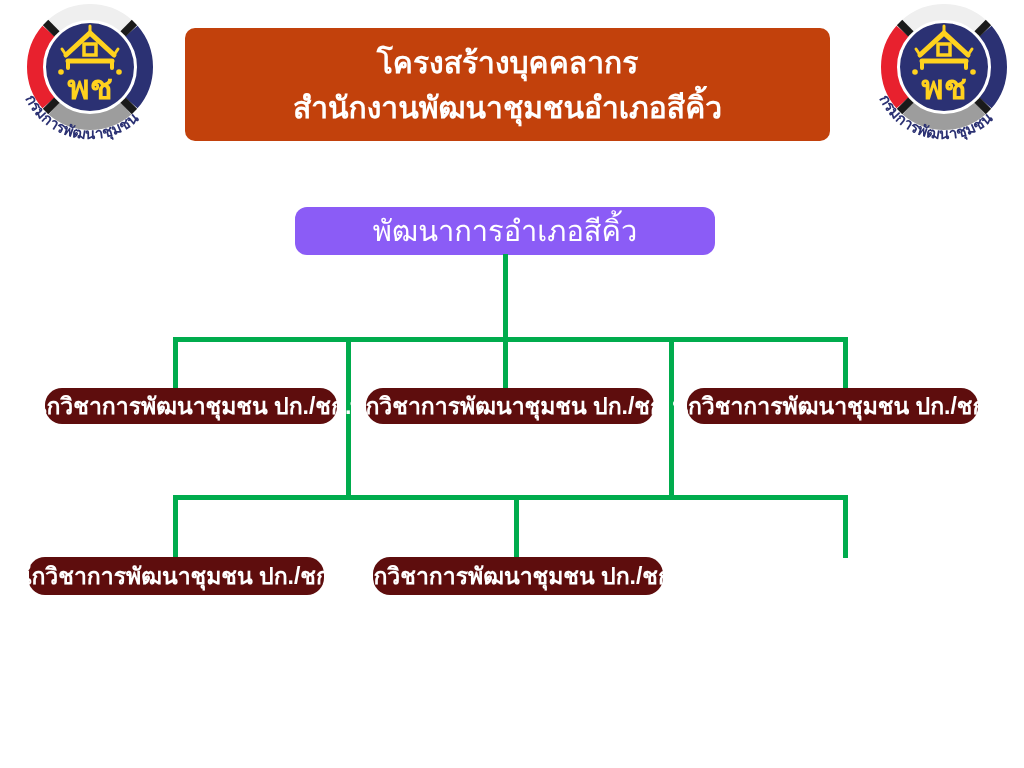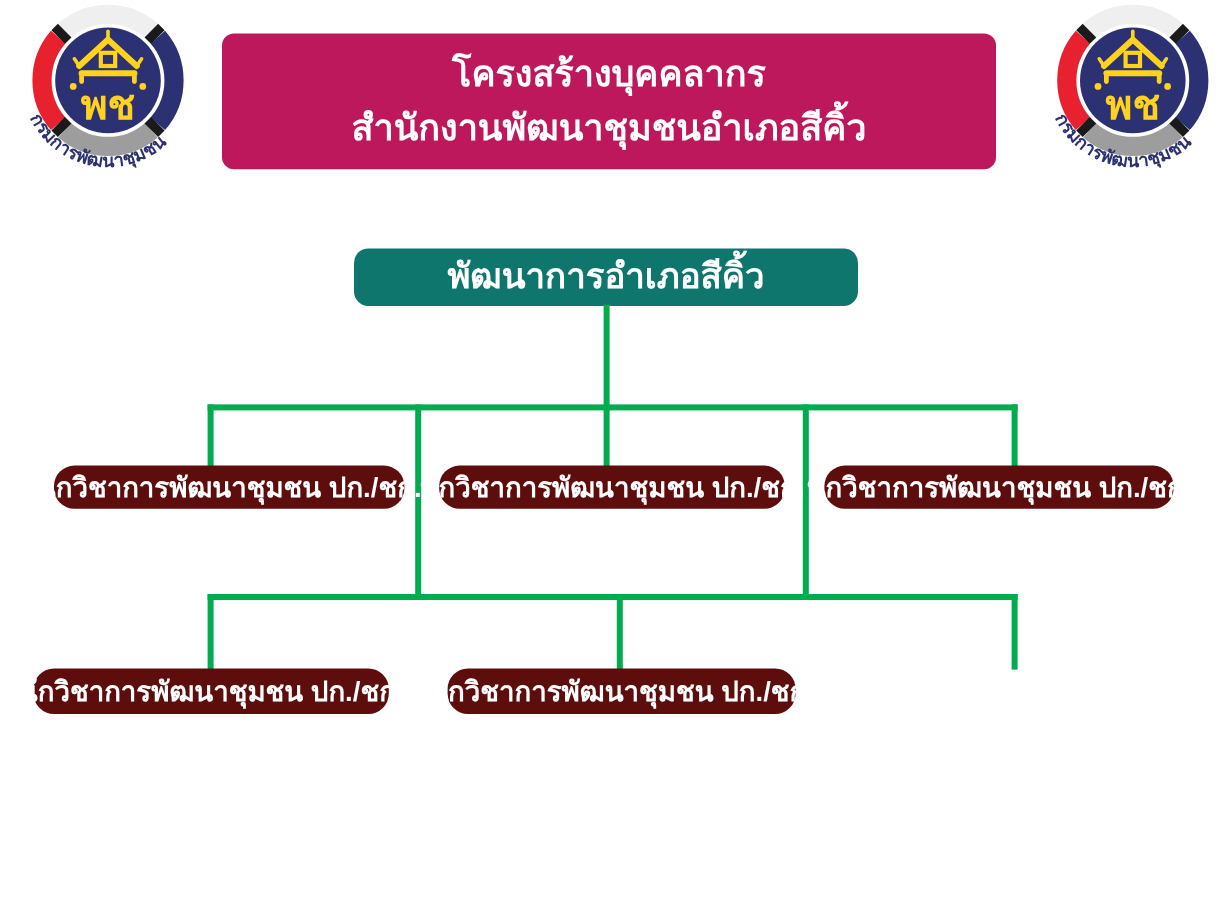--- a/index.html
+++ b/index.html
@@ -2,35 +2,35 @@
 <html><head>
 <meta charset="utf-8">
 <style>
   html,body{margin:0;padding:0;background:#ffffff;}
   body{font-family:"Liberation Sans","DejaVu Sans",sans-serif;}
   #stage{position:relative;width:1024px;height:620px;background:#ffffff;overflow:hidden;}
 
   
   .banner{
     position:absolute;left:185px;top:28px;width:645px;height:113px;
-    background:#be185d;border-radius:10px;color:#ffffff;
+    background:#c2410c;border-radius:10px;color:#ffffff;
     display:flex;flex-direction:column;align-items:center;justify-content:center;
     text-align:center;font-weight:700;font-size:30px;line-height:1.5;
   }
 
   
   .logo{position:absolute;width:150px;height:155px;}
   .logo.left{left:14px;top:3px;}
   .logo.right{left:868px;top:3px;}
 
   
   .root-node{
     position:absolute;left:295px;top:207px;width:420px;height:48px;
-    background:#0f766e;border-radius:12px;color:#ffffff;font-weight:700;
-    font-size:29px;display:flex;align-items:flex-start;justify-content:center;
+    background:#8b5cf6;border-radius:12px;color:#ffffff;font-weight:400;
+    font-size:29px;display:flex;align-items:center;justify-content:center;
   }
 
   
   .cline{position:absolute;background:#00ac4d;}
 
   
   .node{
     position:absolute;height:36px;background:#5e0d0d;border-radius:17px;
     color:#ffffff;font-weight:700;font-size:23px;
     display:flex;align-items:center;justify-content:center;white-space:nowrap;

